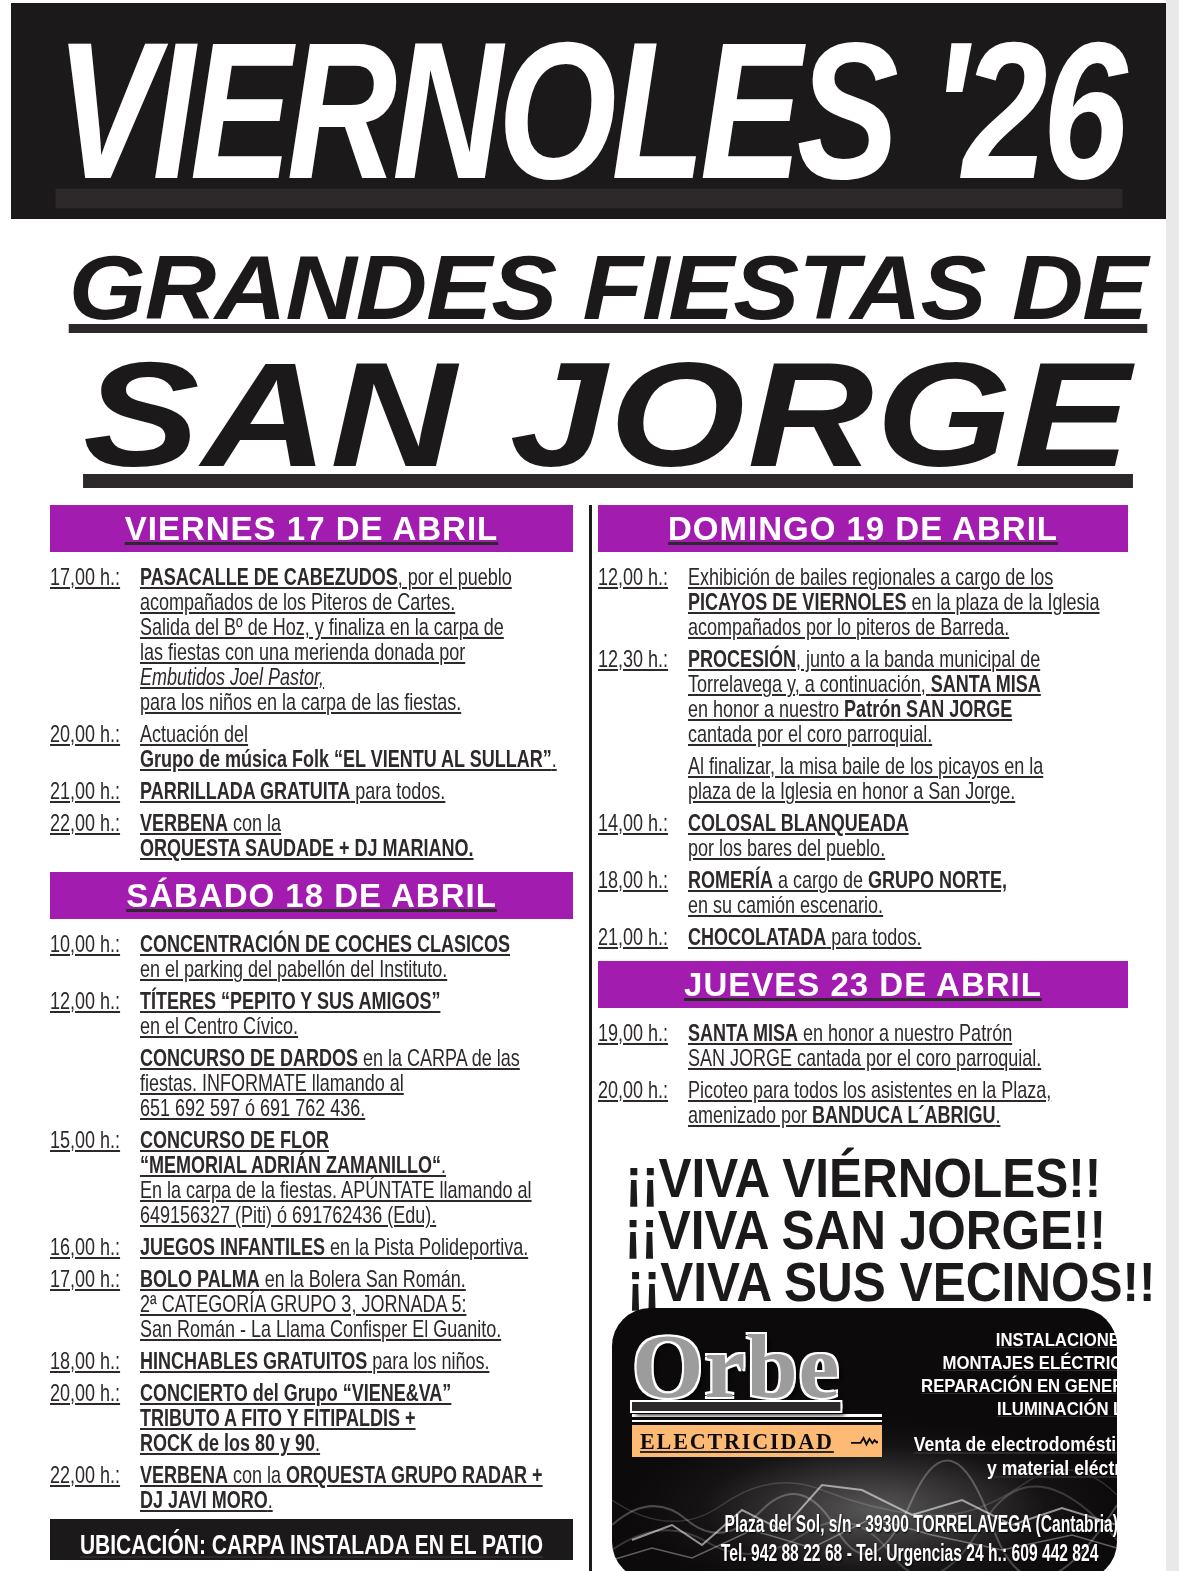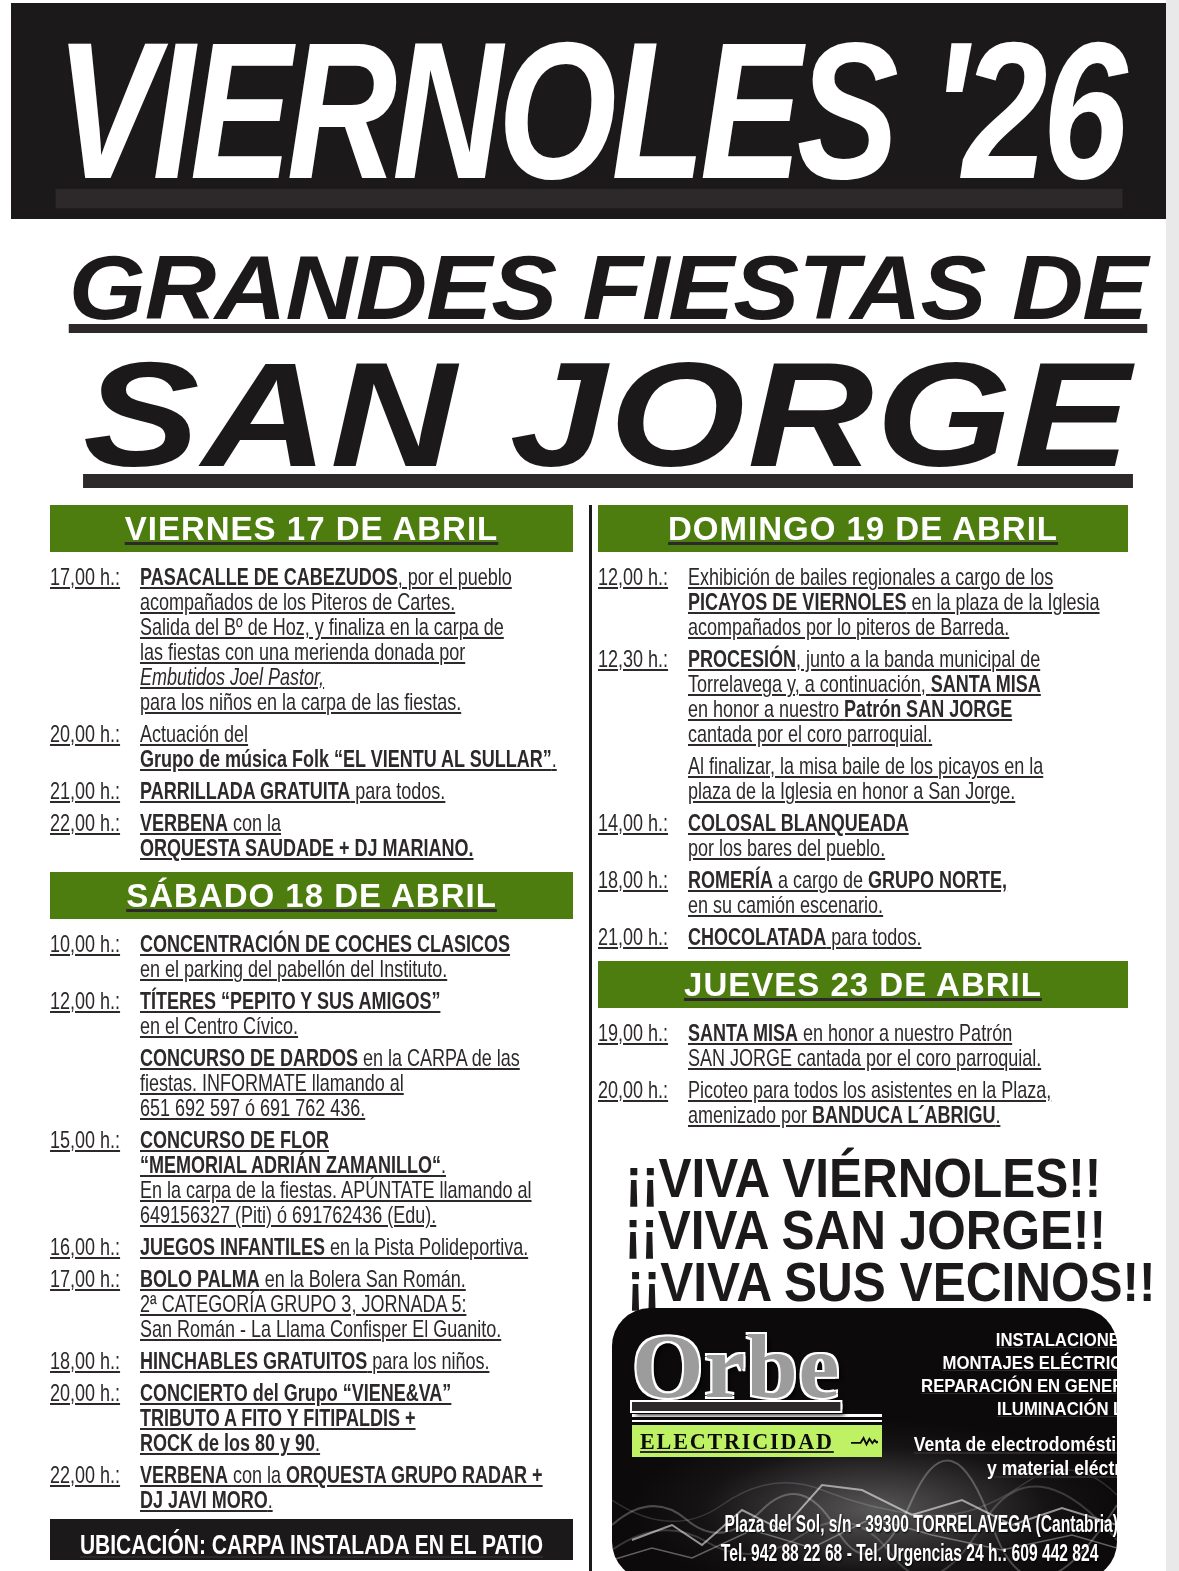--- a/index.html
+++ b/index.html
@@ -18,21 +18,21 @@
                transform:scaleX(1.10);white-space:nowrap;}
   .title-line2{font-weight:bold;font-style:italic;font-size:148px;line-height:1.0;letter-spacing:2px;
                transform:scaleX(1.18);white-space:nowrap;margin-top:8px;}
 
   
   .columns{display:flex;align-items:stretch;margin-top:16px;flex:1;padding-left:50px;min-height:0;}
   .col-left{width:523px;flex:none;display:flex;flex-direction:column;}
   .divider{width:3px;background:#1c191a;margin-left:16px;flex:none;}
   .col-right{width:530px;flex:none;margin-left:6px;display:flex;flex-direction:column;}
 
-  .bar{background:#4d7c0f;color:#fff;font-weight:bold;font-size:33px;height:47px;line-height:47px;
+  .bar{background:#a21caf;color:#fff;font-weight:bold;font-size:33px;height:47px;line-height:47px;
        text-align:center;letter-spacing:1px;margin-bottom:12px;}
   .bar:not(:first-child){margin-top:12px;}
 
   .item{display:flex;width:133.33%;transform:scaleX(0.75);transform-origin:0 0;
         margin-bottom:7px;font-size:24px;line-height:25px;}
   .time{width:120px;flex:none;}
   .body{flex:1;min-width:0;}
   .line{white-space:nowrap;}
   .b{font-weight:bold;}
   .i{font-style:italic;}
@@ -55,21 +55,21 @@
   .orbe-glow{position:absolute;inset:0;
              background:radial-gradient(ellipse 62% 42% at 52% 74%,rgba(150,150,150,.55),rgba(60,60,60,.18) 55%,rgba(0,0,0,0) 78%);}
   .orbe-waves{position:absolute;left:0;bottom:0;}
   .orbe-top{display:flex;position:relative;z-index:2;}
   .orbe-logo{width:250px;flex:none;}
   .orbe-name{font-family:"Liberation Serif",serif;font-weight:bold;font-size:92px;line-height:84px;
              color:#9c9c9c;letter-spacing:1px;
              text-shadow:-2px -2px 0 #fff,2px -2px 0 #fff,-2px 2px 0 #fff,2px 2px 0 #fff,4px 4px 4px rgba(0,0,0,.9);}
   .orbe-hairline1{height:3px;background:#fff;margin-top:6px;}
   .orbe-hairline2{height:2px;background:#fff;margin-top:3px;}
-  .orbe-band{margin-top:3px;background:#bef264;height:32px;display:flex;align-items:center;
+  .orbe-band{margin-top:3px;background:#fdba74;height:32px;display:flex;align-items:center;
              justify-content:space-between;padding:0 4px 0 8px;}
   .orbe-sub{font-family:"Liberation Serif",serif;font-weight:bold;font-size:24px;letter-spacing:2px;
             color:#0d0a0c;transform:scaleX(0.92);transform-origin:0 50%;white-space:nowrap;}
   .orbe-services{flex:1;text-align:right;margin-top:4px;}
   .svc-line{font-weight:bold;font-size:19px;line-height:23px;transform:scaleX(0.88);
             transform-origin:100% 0;white-space:nowrap;}
   .orbe-sales{margin-top:12px;}
   .sale-line{font-weight:bold;font-size:20px;line-height:24px;transform:scaleX(0.88);
              transform-origin:100% 0;white-space:nowrap;}
   .orbe-bottom{position:relative;z-index:2;margin-top:auto;text-align:center;}

